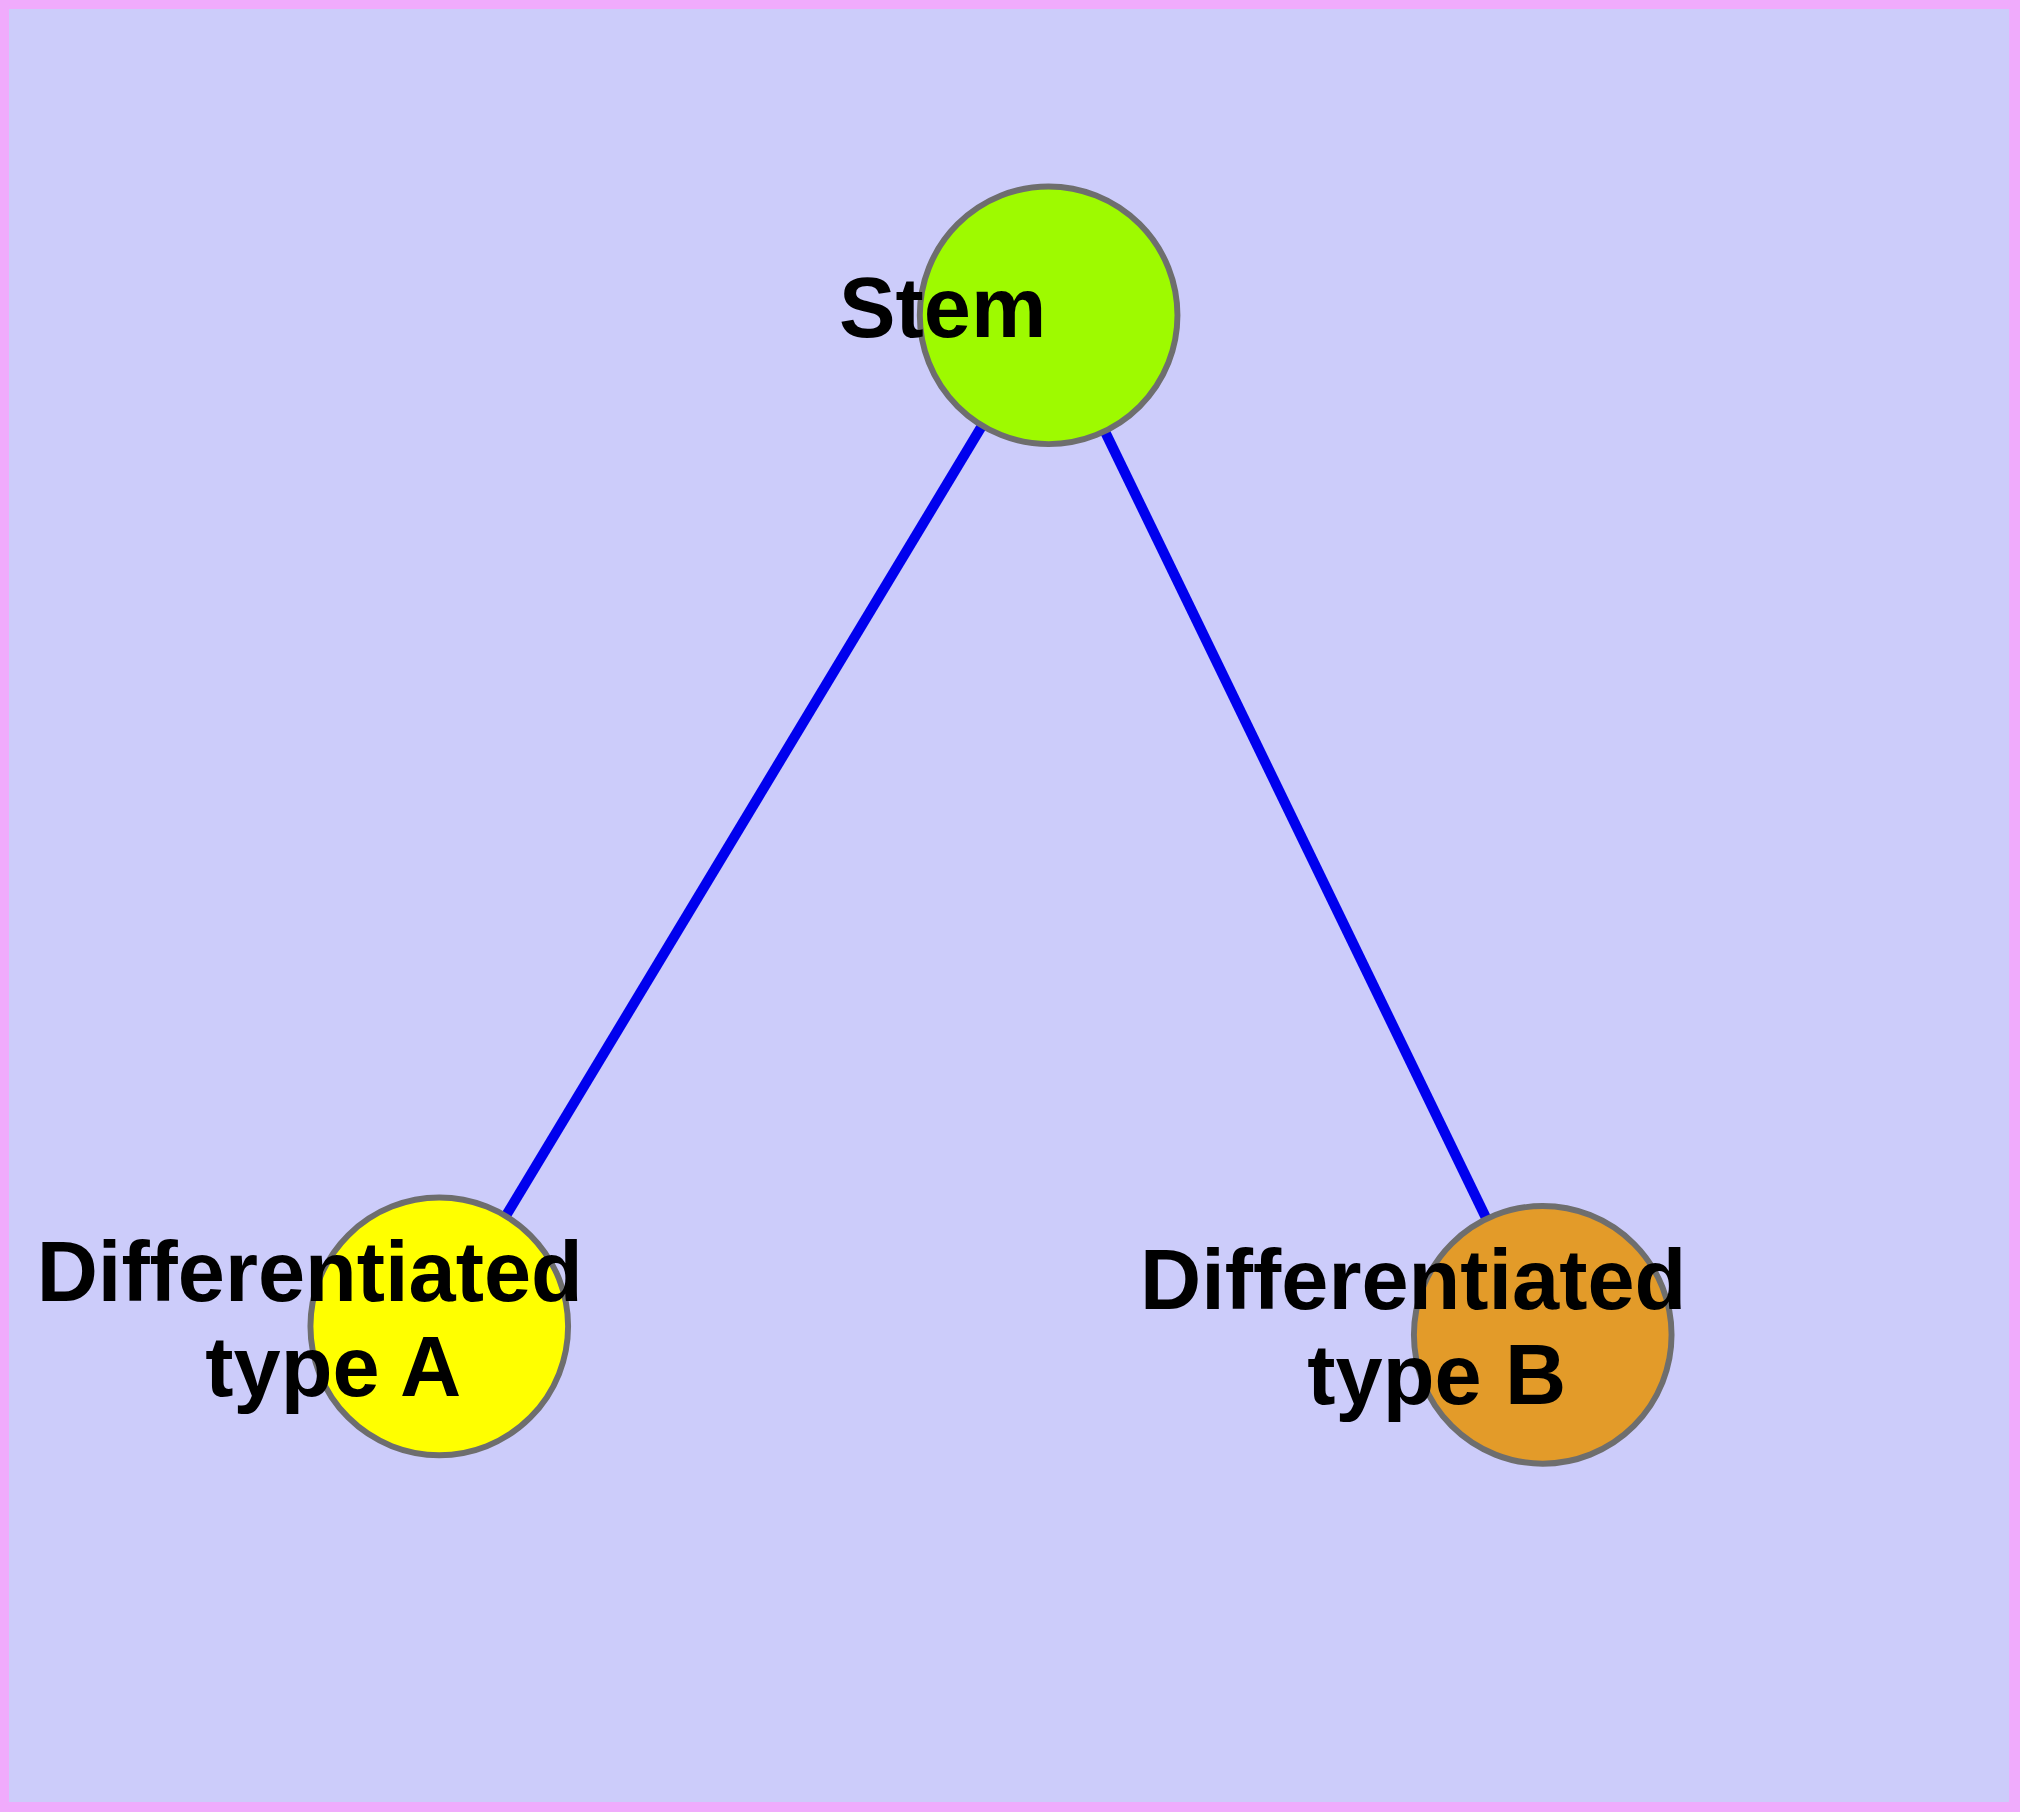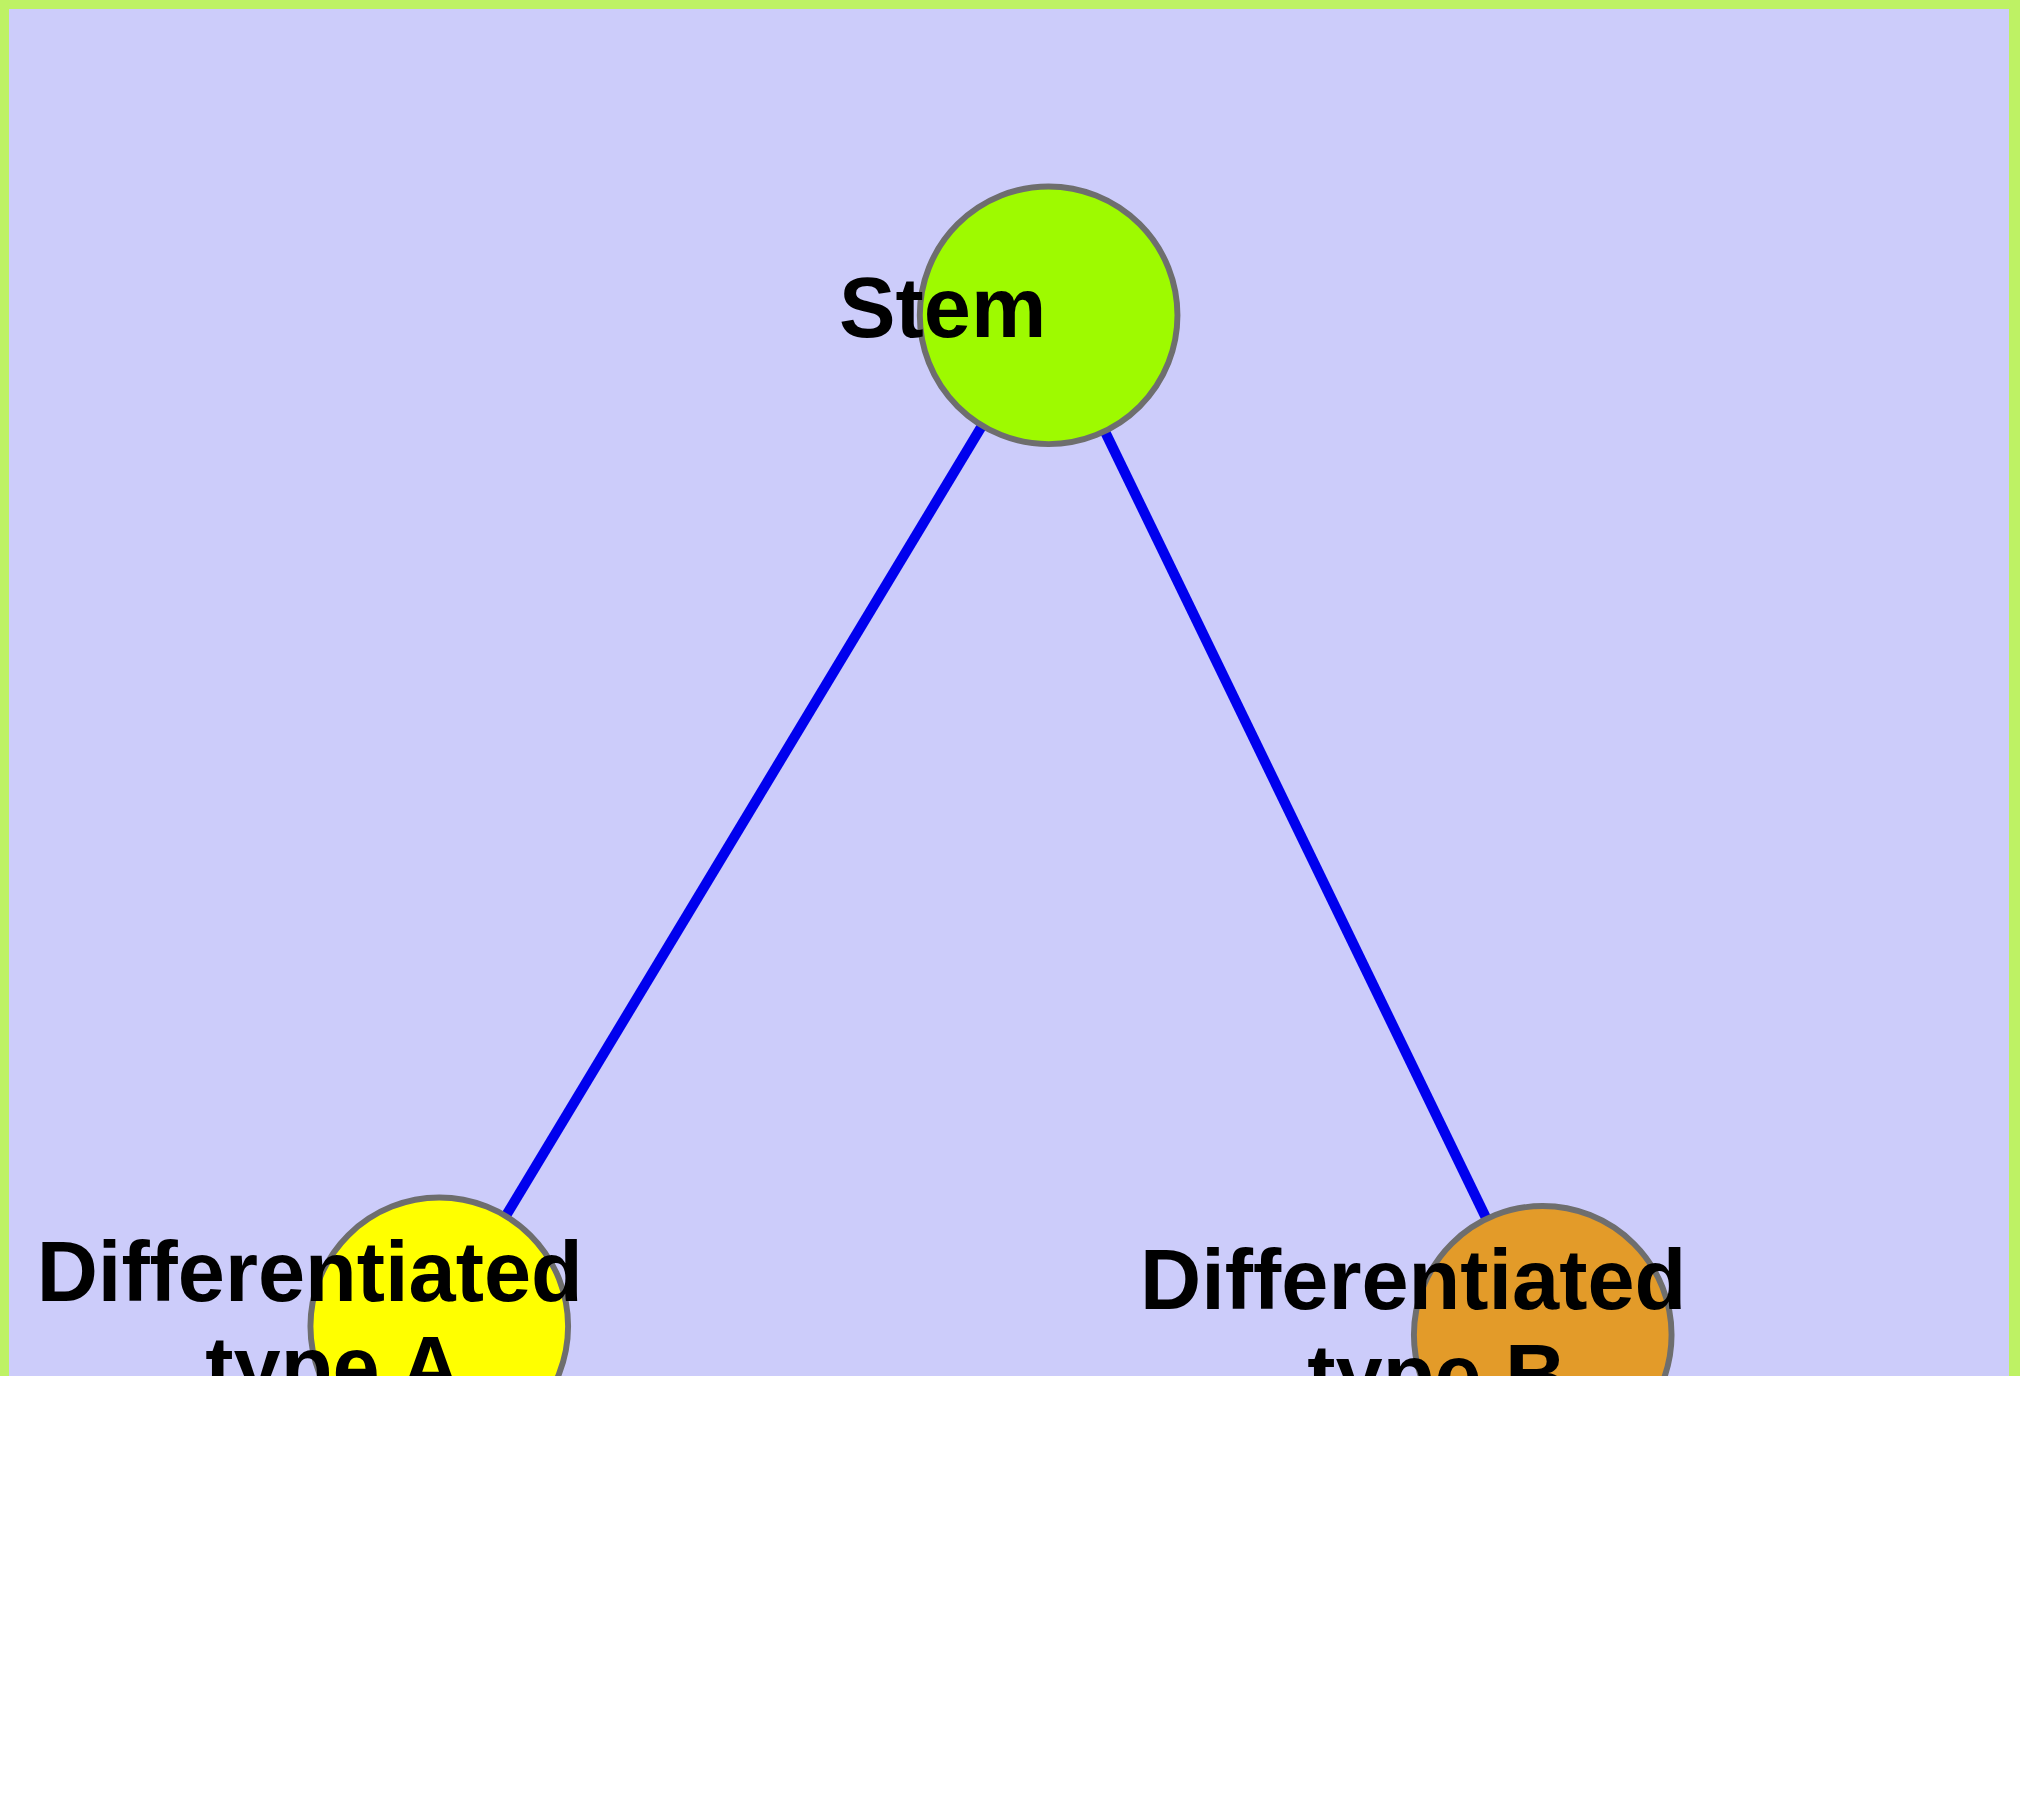--- a/index.html
+++ b/index.html
@@ -56,21 +56,21 @@
     font-size: 100px;
     fill: #000000;
     text-anchor: middle;
     dominant-baseline: middle;
     white-space: pre;
   }
 </style>
 </head>
 <body>
 
-<div id="canvas" style="width: 2021px; height: 1376px; background: #bef264;">
+<div id="canvas" style="width: 2021px; height: 1812px; background: #f0abfc;">
 
   <div id="panel" style="background: rgb(204, 204, 250);"></div>
 
   <svg id="graph" viewBox="0 0 2384 2138" xmlns="http://www.w3.org/2000/svg">
 
     <g>
       <line class="edge-line" x1="1160.088587127587" y1="499.61518158106907" x2="594.9114128724129" y2="1437.384818418931" stroke="#0000ee" stroke-width="12"></line>
       <line class="edge-line" x1="1301.9801394133517" y1="506.0842327860415" x2="1755.0198605866483" y2="1440.9157672139586" stroke="#0000ee" stroke-width="12"></line>
     </g>
 

